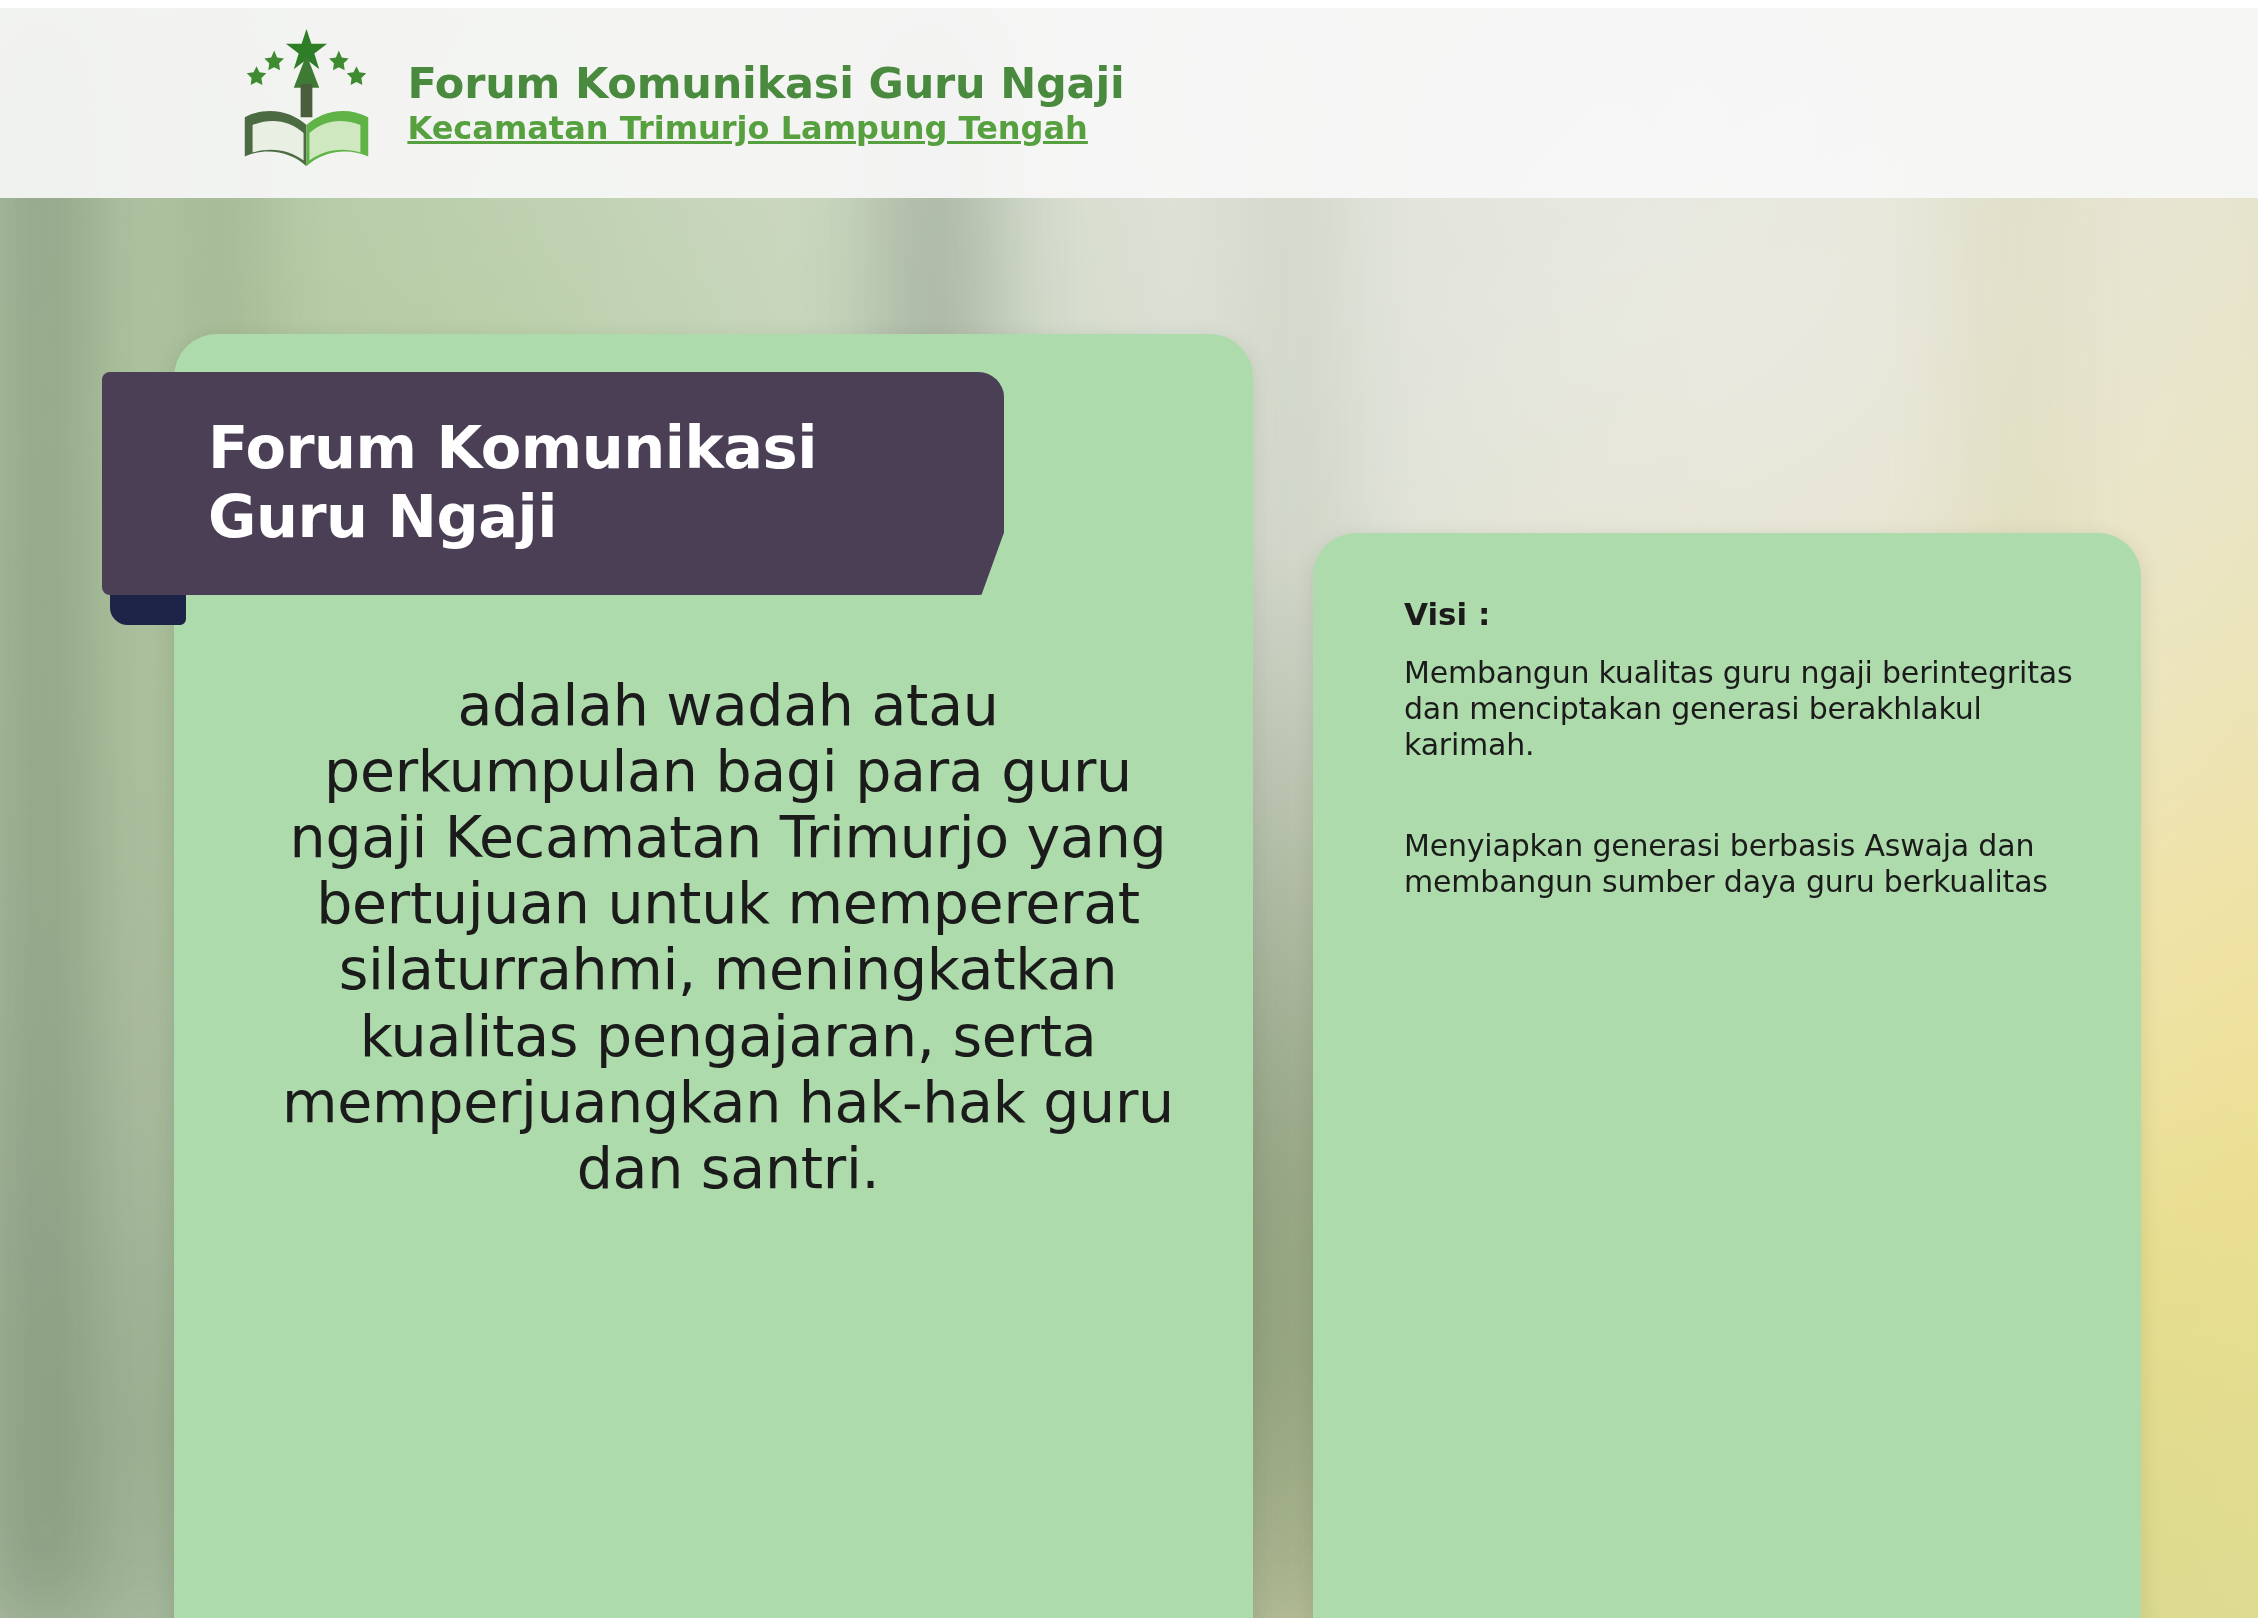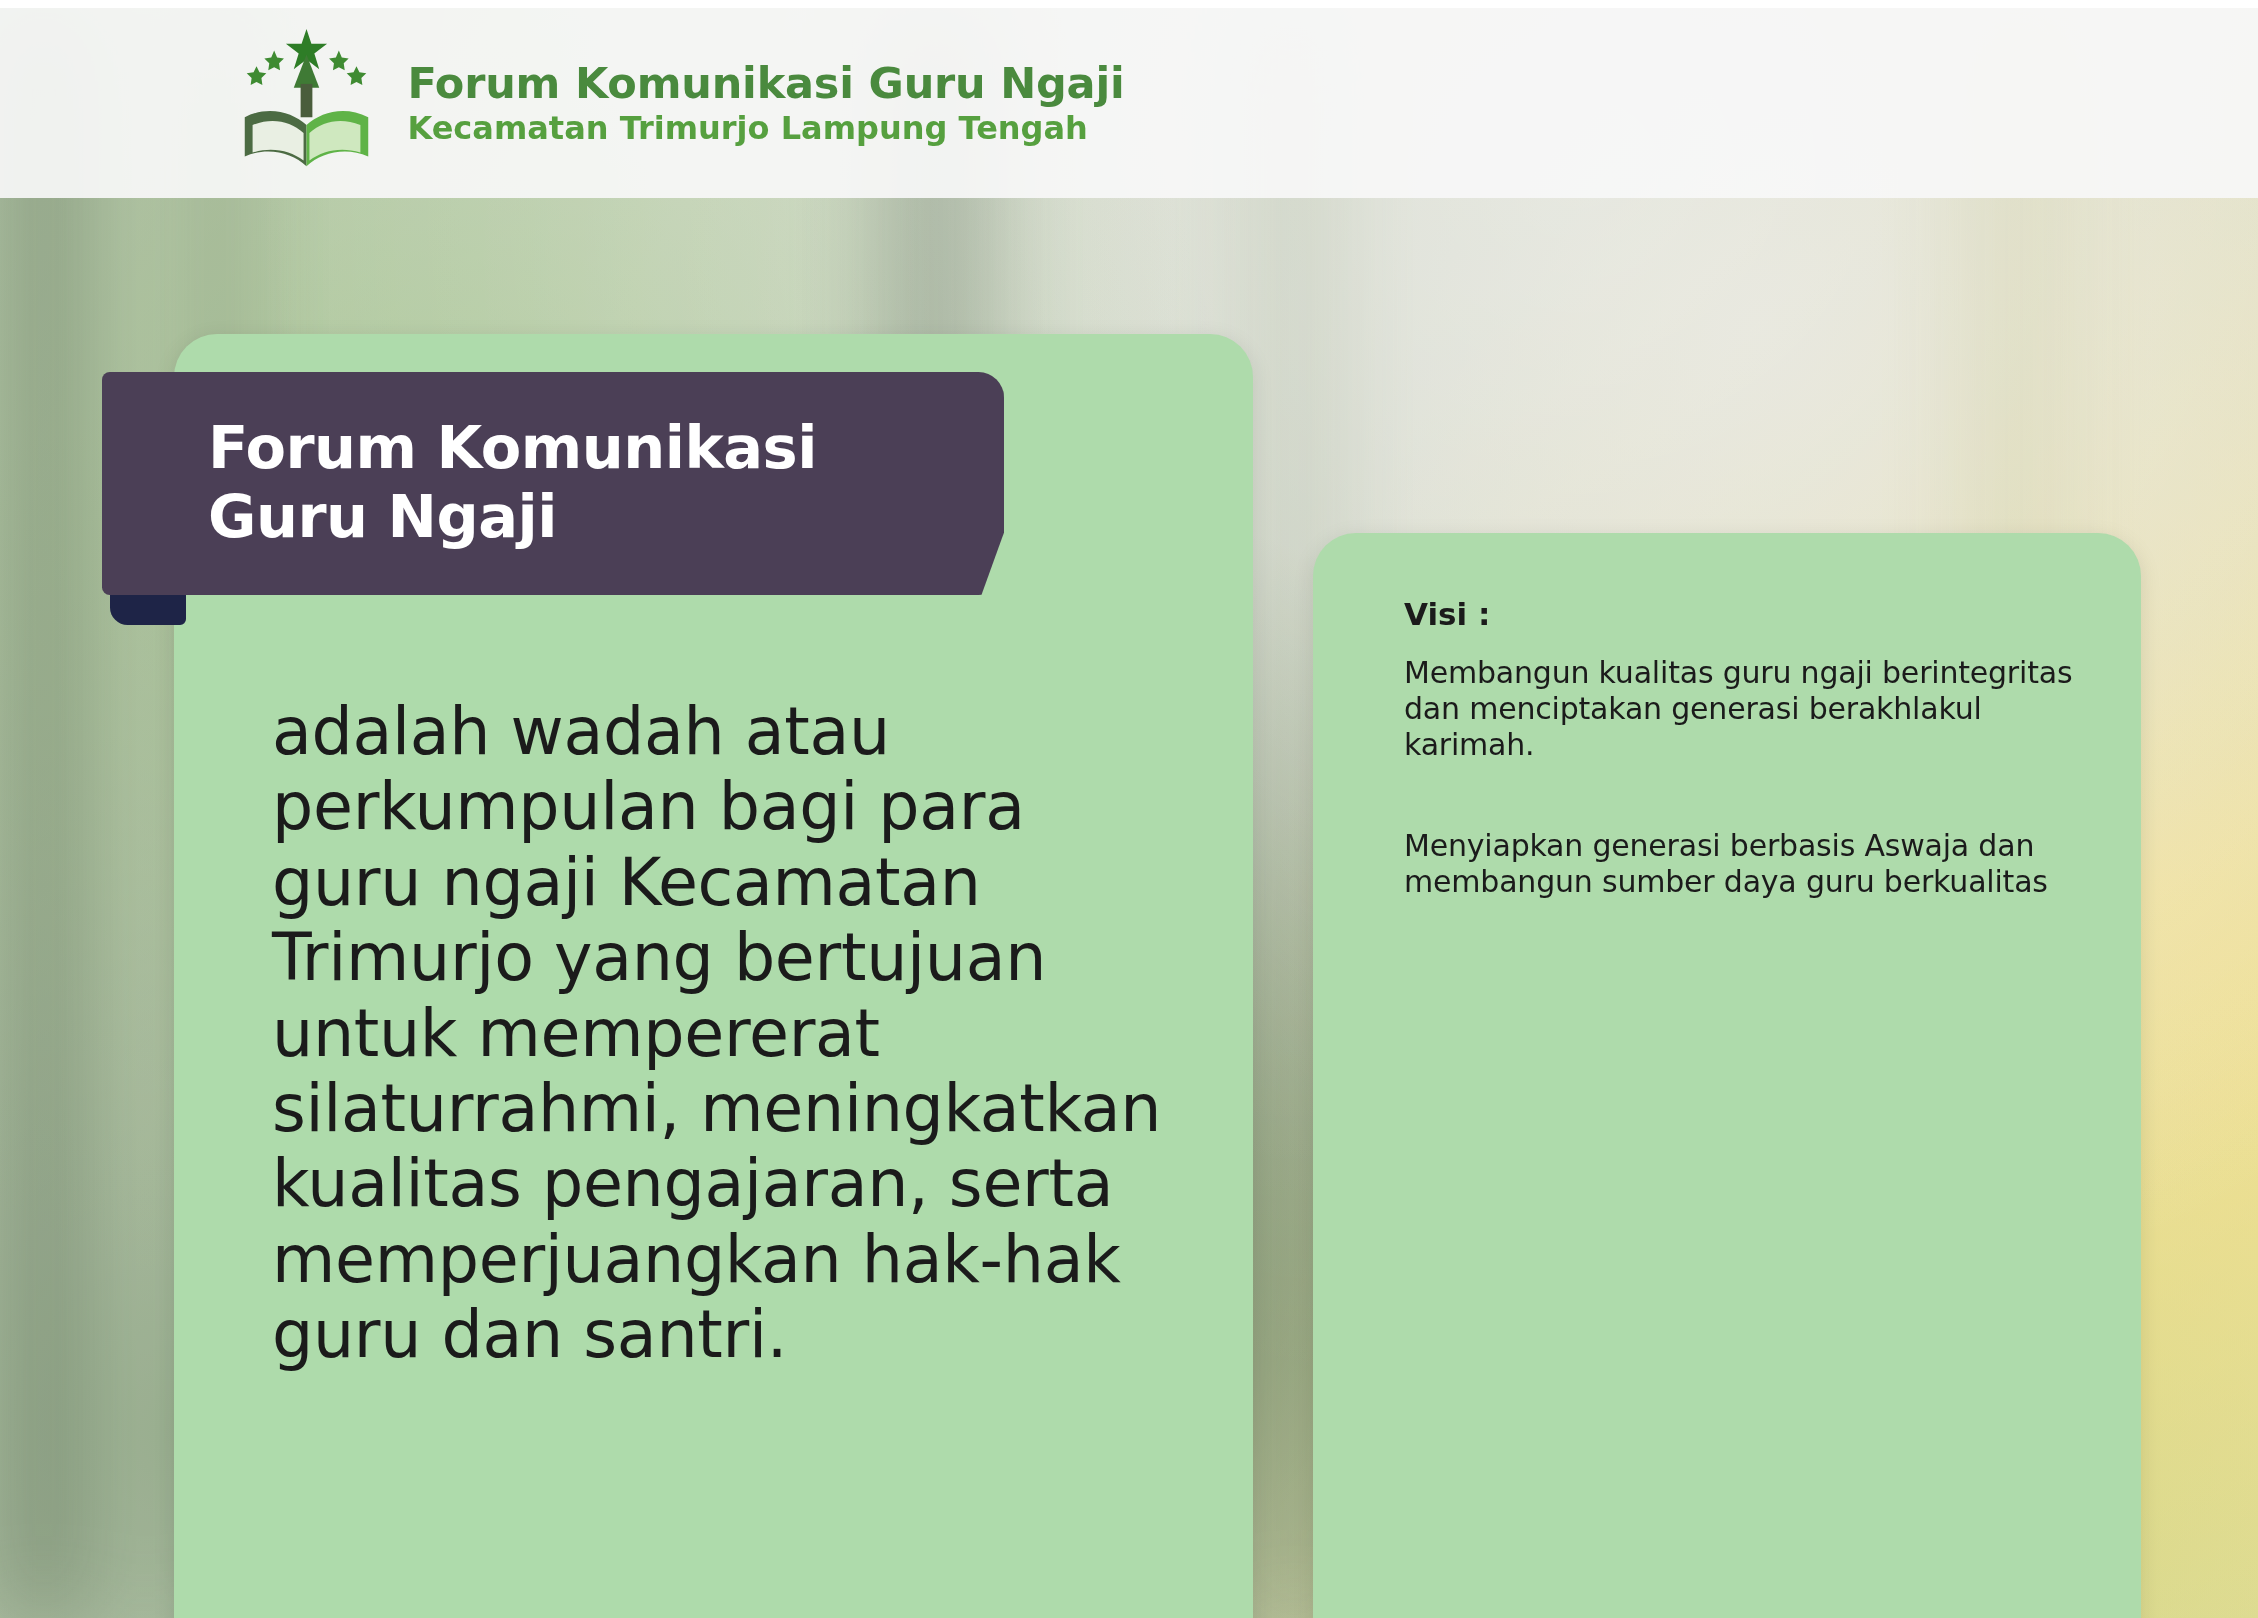--- a/index.html
+++ b/index.html
@@ -78,20 +78,21 @@
     font-size: 43px;
     font-weight: bold;
     color: #4a8a3e;
     letter-spacing: -0.2px;
   }
   .header-sub {
     font-size: 32px;
     font-weight: bold;
     color: #56a03f;
     margin-top: 3.9px;
+    text-decoration: underline;
   }
 
   
   .card {
     position: absolute;
     background: #aedbab;
     border-radius: 43px;
     z-index: 2;
     box-shadow: 0 5.9px 21.6px rgba(0,0,0,0.10);
   }
@@ -149,25 +150,26 @@
   }
 
   
   .card-body {
     position: absolute;
     z-index: 3;
     color: #1b1b1b;
   }
   .left-body {
     left: 272px;
-    top: 686px;
+    top: 664px;
     width: 912px;
-    font-size: 65px;
+    font-size: 57px;
     line-height: 1.16;
     letter-spacing: -0.3px;
+    text-align: center;
   }
 
   .right-body {
     left: 1404px;
     top: 588px;
     width: 696px;
   }
   .rb-heading {
     font-size: 31px;
     font-weight: bold;

